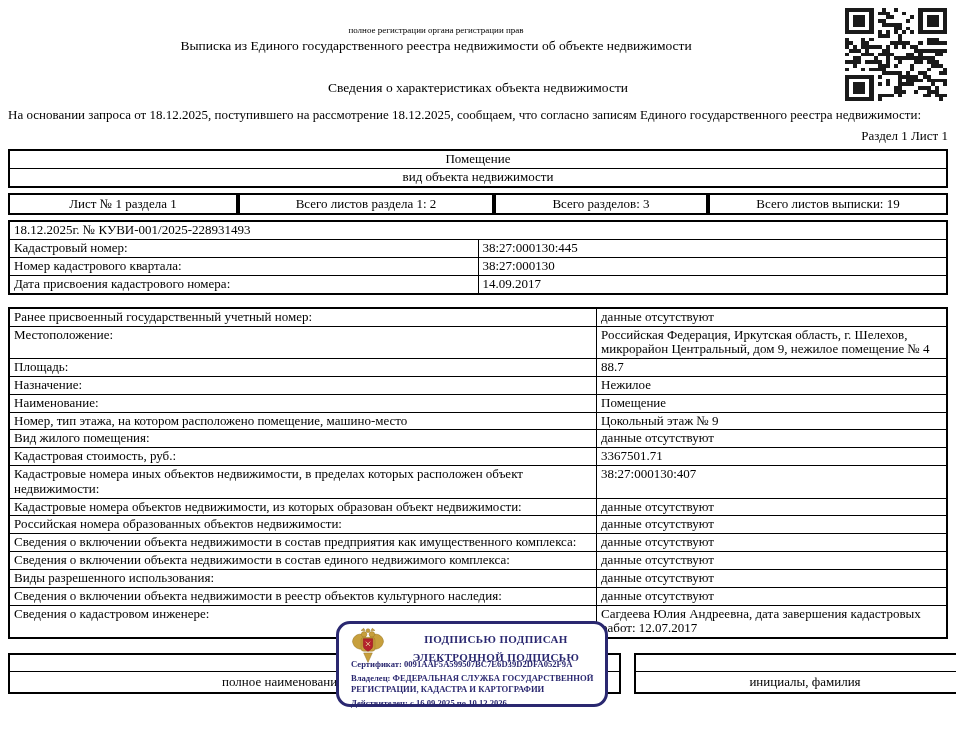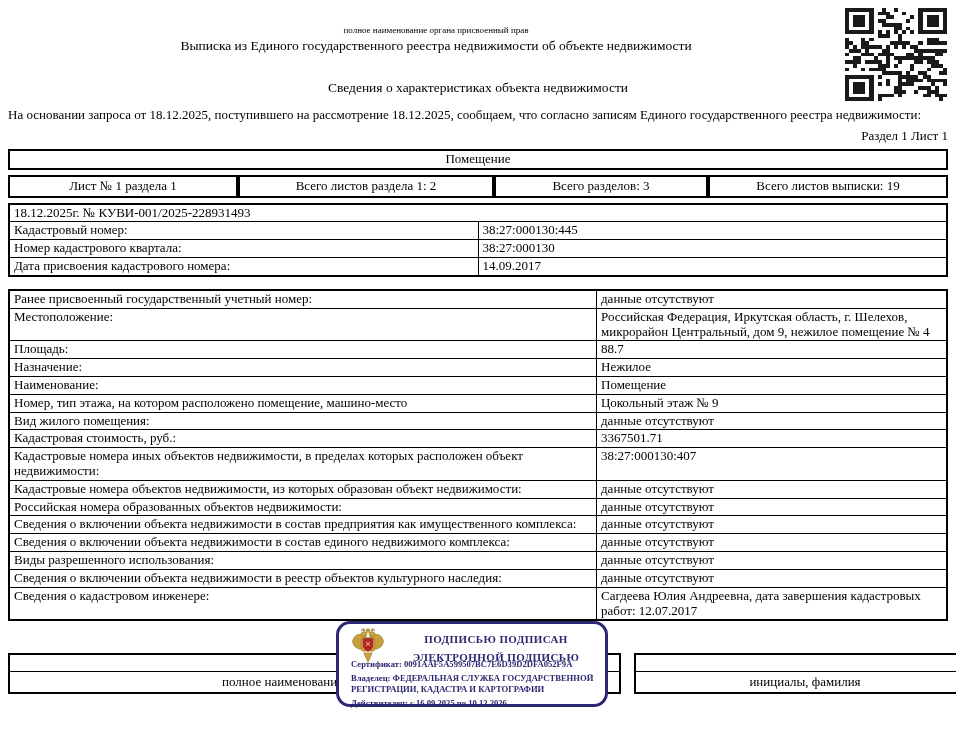--- a/index.html
+++ b/index.html
@@ -52,31 +52,34 @@
   .stamp-small{font-size:8.6px;font-weight:bold;margin:2px 8px 0 12px;line-height:1.35;}
   .stamp-small.first{margin-top:-6px;}
 </style>
 </head>
 <body>
 
 <div class="page">
   <div class="content">
 
     <div class="hdr-block">
-      <div class="org-caption">полное наименование органа присвоенный прав</div>
+      <div class="org-caption">полное регистрации органа регистрации прав</div>
       <div class="doc-title">Выписка из Единого государственного реестра недвижимости об объекте недвижимости</div>
     </div>
     <div class="section-title">Сведения о характеристиках объекта недвижимости</div>
     <div class="request-line">На  основании запроса от 18.12.2025, поступившего на рассмотрение 18.12.2025, сообщаем, что согласно записям Единого государственного реестра недвижимости:</div>
     <div class="sheet-ref">Раздел 1 Лист 1</div>
 
     <table class="tbl-a">
       <tbody>
           <tr>
             <td>Помещение</td>
+          </tr>
+      <tr>
+            <td>вид объекта недвижимости</td>
           </tr>
     </tbody>
       </table>
 
     <table class="tbl-b">
       <tbody>
           <tr>
         <td style="width:222px">Лист № 1 раздела 1</td>
         <td style="width:248px">Всего листов раздела 1: 2</td>
         <td style="width:206px">Всего разделов: 3</td>

